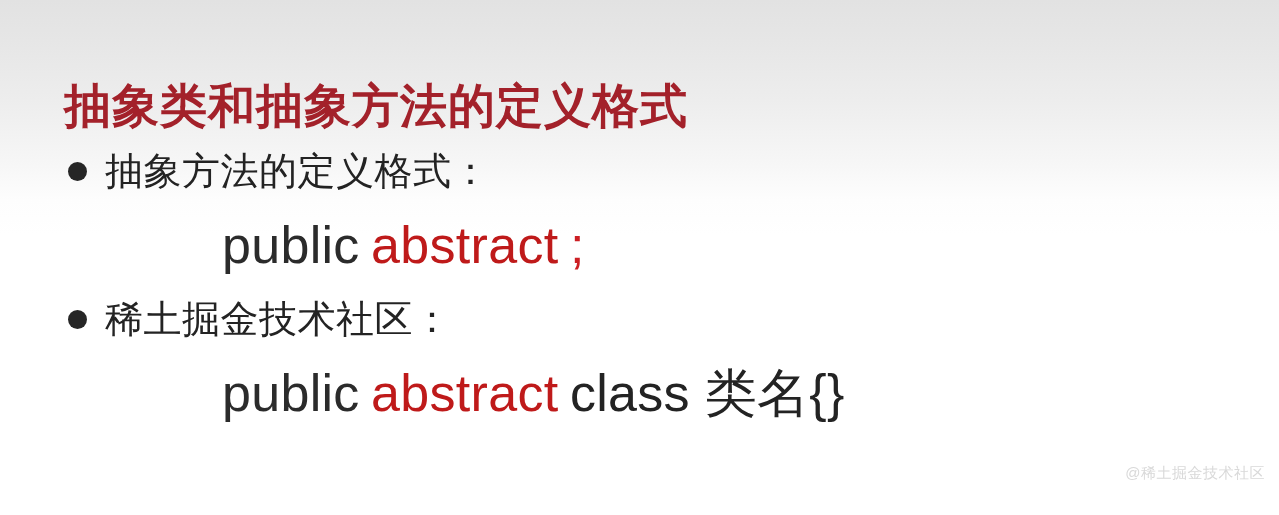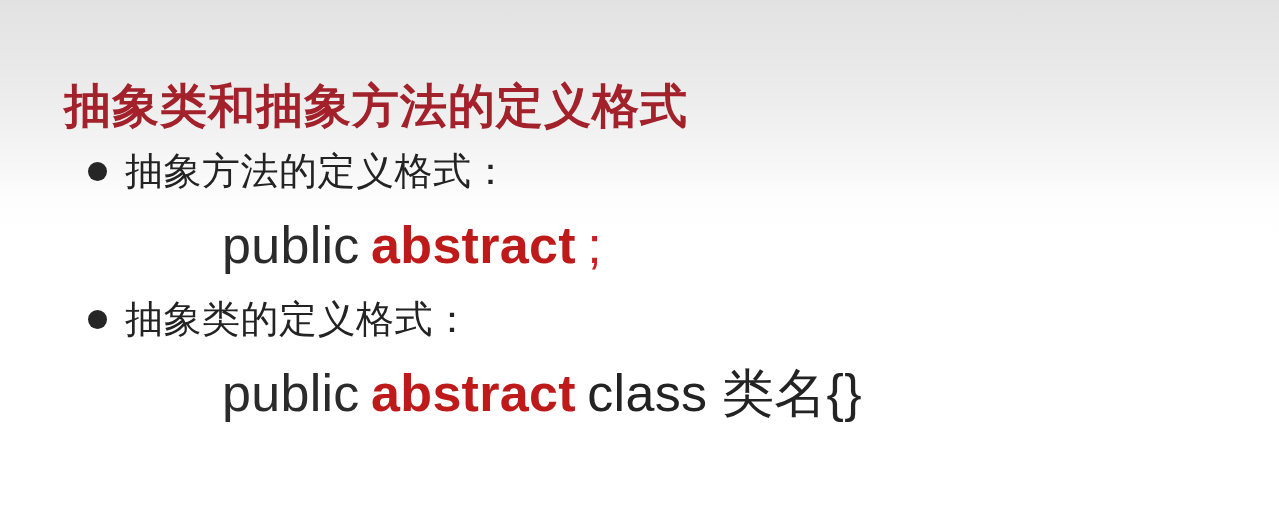--- a/index.html
+++ b/index.html
@@ -55,21 +55,21 @@
   }
 
   .bullet-block {
     position: relative;
   }
 
   .bullet-line {
     position: relative;
     display: flex;
     align-items: center;
-    padding-left: 88px;
+    padding-left: 68px;
     height: 62px;
   }
 
   .bullet-dot {
     flex: 0 0 auto;
     width: 19px;
     height: 19px;
     border-radius: 50%;
     background: #262626;
     margin-right: 18px;
@@ -90,21 +90,21 @@
     align-items: center;
     font-size: 52px;
     line-height: 52px;
     color: #2b2b2b;
     white-space: nowrap;
     letter-spacing: 0.3px;
   }
 
   .kw-abstract {
     color: #bf1a1a;
-    font-weight: bold;
+    font-weight: normal;
     padding: 0 0.22em;
   }
 
   .semi {
     color: #cc1f24;
   }
 
   .plain {
     color: #2b2b2b;
   }
@@ -143,26 +143,27 @@
       <div class="code-line">
         <span class="plain">public</span>
         <span class="kw-abstract">abstract</span>
         <span class="semi">;</span>
       </div>
     </div>
 
     <div class="bullet-block">
       <div class="bullet-line">
         <span class="bullet-dot"></span>
-        <span class="bullet-text">抽象类的定义格式：</span>
+        <span class="bullet-text">稀土掘金技术社区：</span>
       </div>
       <div class="code-line">
         <span class="plain">public</span>
         <span class="kw-abstract">abstract</span>
         <span class="cjk">class 类名{}</span>
         <span class="semi"></span>
       </div>
     </div>
 
   </div>
 
+  <div id="watermark">@稀土掘金技术社区</div>
 
 </div>
 
 </body></html>

